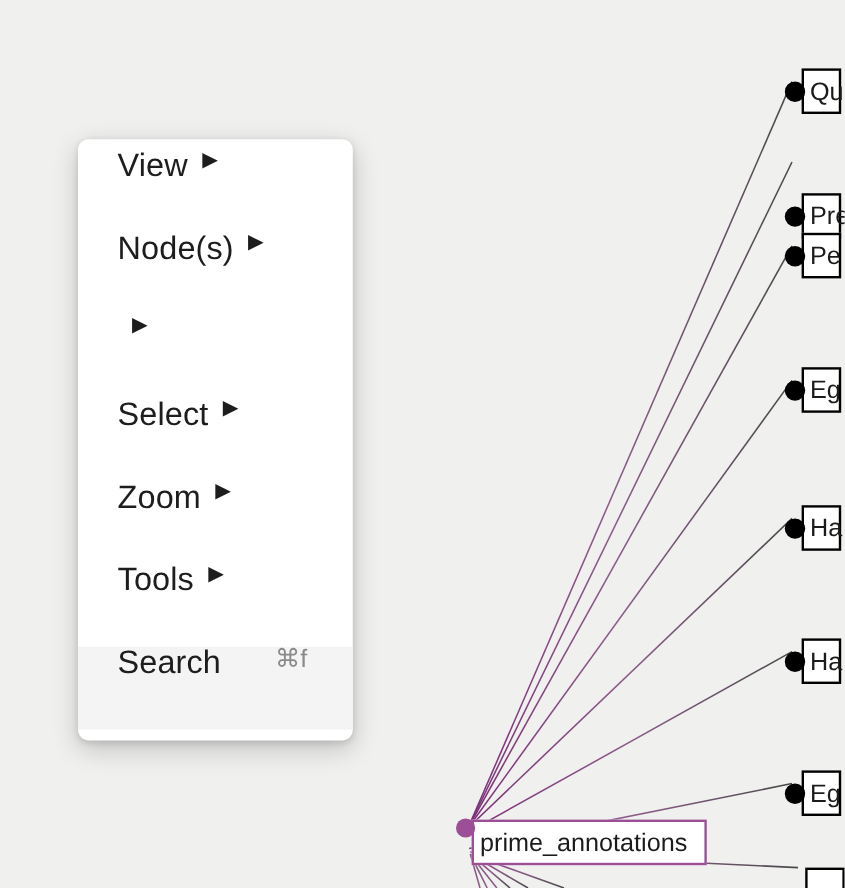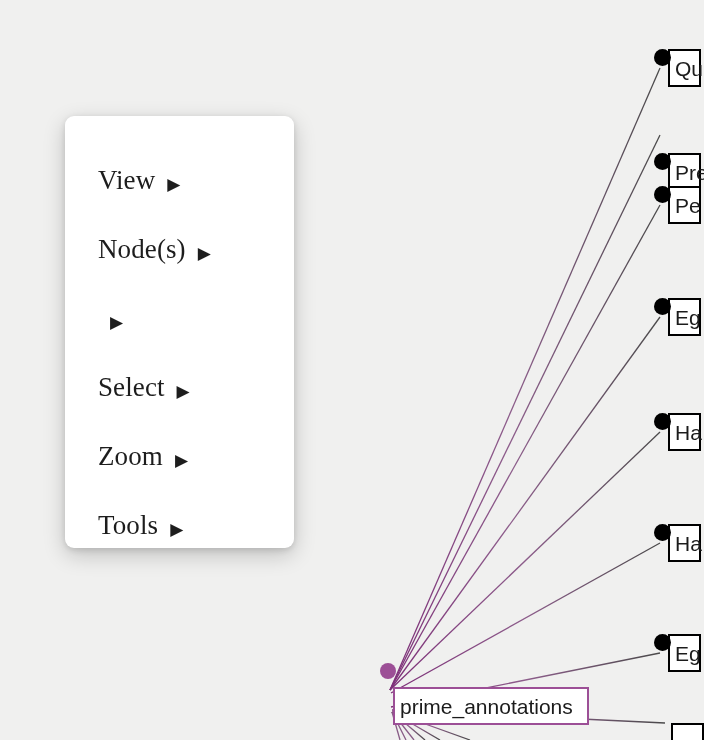--- a/index.html
+++ b/index.html
@@ -34,20 +34,21 @@
   }
   #graph-svg {
     position: absolute;
     left: 0; top: 0;
     display: block;
   }
 
   .graph-node {
     position: absolute;
     display: flex;
+    align-items: center;
     height: 54px;
     box-sizing: border-box;
   }
   .node-dot {
     width: 17px;
     height: 17px;
     border-radius: 50%;
     background: #000000;
     flex: 0 0 auto;
     margin-right: -3px;
@@ -90,27 +91,26 @@
     background: #ffffff;
     border-radius: 9px;
     box-shadow: 0 7px 22px rgba(0,0,0,0.20), 0 2px 6px rgba(0,0,0,0.12);
     padding: 9px 0 9px 0;
     box-sizing: border-box;
     z-index: 50;
     overflow: hidden;
   }
   .menu-item {
     display: flex;
-    align-items: flex-end;
+    align-items: flex-start;
     height: 69px;
     padding: 0 16px 0 33px;
     box-sizing: border-box;
     cursor: default;
     user-select: none;
-    font-family: Liberation Serif, serif;
   }
   .menu-item.is-highlighted {
     background: #f4f4f4;
   }
   .menu-label {
     font-size: 27px;
     color: #1d1d1d;
     letter-spacing: 0.1px;
     line-height: 1;
     white-space: nowrap;
@@ -226,15 +226,19 @@
         <span class="submenu-arrow">▶</span>
       </div>
       <div class="menu-item">
         <span class="menu-label">Zoom</span>
         <span class="submenu-arrow">▶</span>
       </div>
       <div class="menu-item">
         <span class="menu-label">Tools</span>
         <span class="submenu-arrow">▶</span>
       </div>
+      <div class="menu-item is-highlighted">
+        <span class="menu-label">Search</span>
+        <span class="menu-shortcut">⌘f</span>
+      </div>
     </div>
 
 </div>
 
 </body></html>

